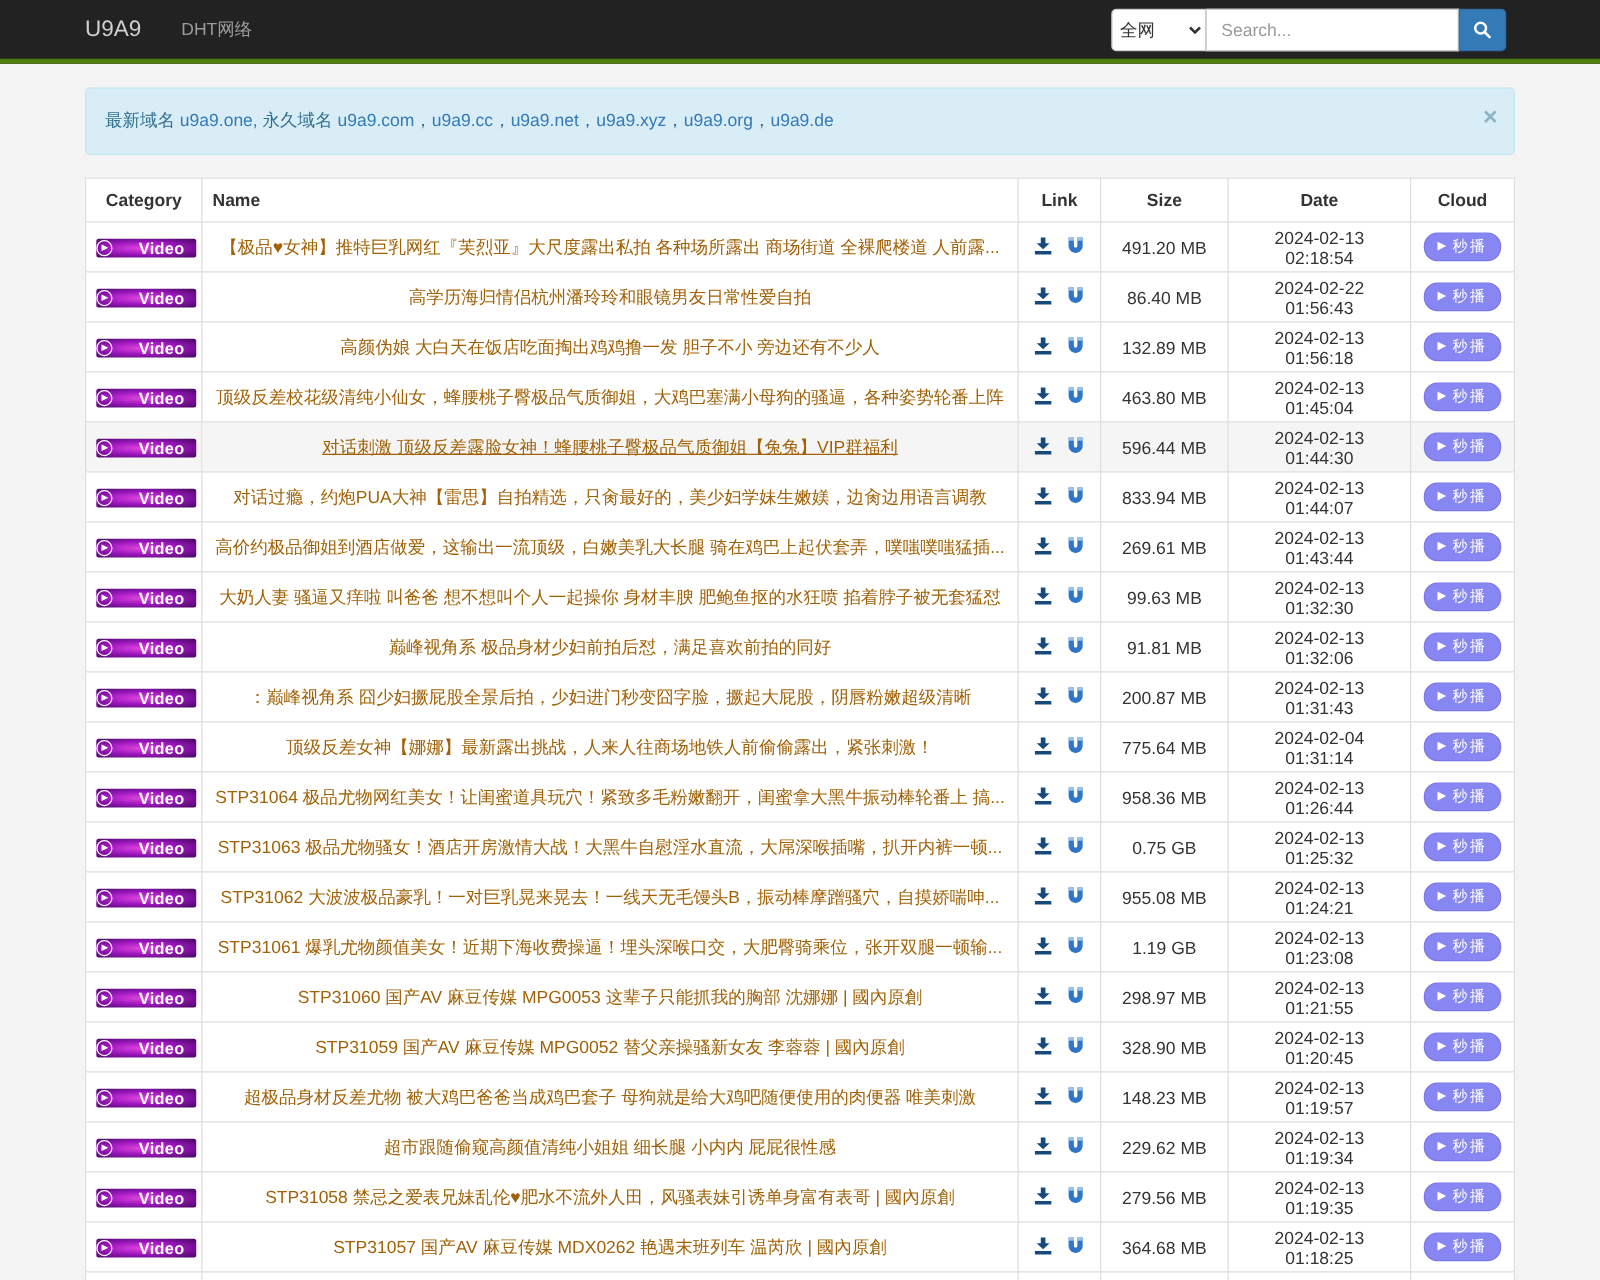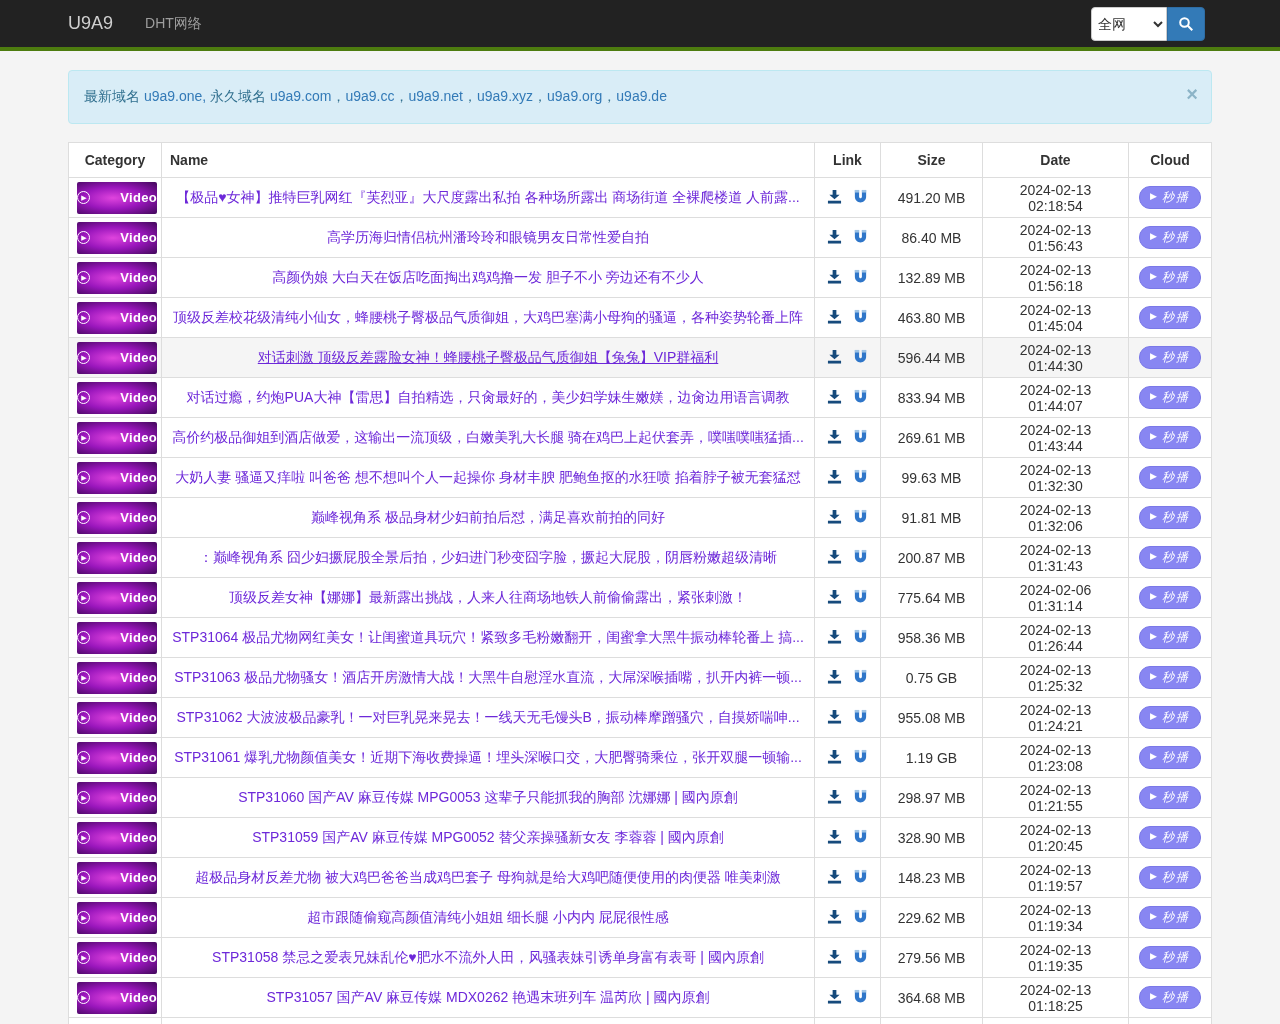--- a/index.html
+++ b/index.html
@@ -50,57 +50,58 @@
   }
   table.results th, table.results td { border:1px solid #ddd; }
   table.results th {
     padding:9px 8px; font-size:14px; color:#333; font-weight:bold;
   }
   th.h-name { text-align:left; padding-left:12px; }
   table.results td {
     height:40px; padding:0 8px; color:#333; text-align:center; overflow:hidden;
   }
   td.c-name { text-align:left; padding:0 12px; white-space:nowrap; }
-  a.title { color:#6d28d9; text-decoration:none; cursor:pointer; }
+  a.title { color:#a16207; text-decoration:none; cursor:pointer; }
   tr.hl { background:#f5f5f5; }
   tr.hl a.title { text-decoration:underline;text-align:center; }
   
   .badge-video {
-    display:inline-flex; width:80px; height:32px; align-items:center; justify-content:space-between;
-    gap:5px; border-radius:2px; cursor:pointer; vertical-align:middle;
+    display:inline-flex; width:80px; height:15px; align-items:center; justify-content:flex-start;
+    gap:21px; border-radius:2px; cursor:pointer; vertical-align:middle;
     background:radial-gradient(ellipse at 45% 50%, #e044de 0%, #9a16bc 48%, #41085a 100%);
   }
   .play-circle {
     width:13px; height:13px; border:1px solid #fff; border-radius:50%;
     display:flex; align-items:center; justify-content:center;
     font-size:7px; color:#fff; line-height:1; padding-left:1px;
   }
   .badge-label { color:#fff; font-size:13px; font-weight:bold; letter-spacing:.3px; }
   
   td.c-link .icons { display:inline-flex; gap:11px; align-items:center; }
   .icon-btn { cursor:pointer; display:inline-flex; }
   
   .play-btn {
     display:inline-flex; align-items:center; gap:5px; background:#8886f2;
     border:1px solid #7a78e8; color:#fff; border-radius:11px; padding:3px 10px 4px;
     font-size:12px; cursor:pointer; font-family:inherit;
   }
   .play-btn .tri { font-size:9px; line-height:1; }
-  .play-btn .lbl { letter-spacing:2px; line-height:1.2;font-style:italic; }
+  .play-btn .lbl { letter-spacing:2px; line-height:1.2; }
 </style>
 </head>
 <body>
 
 <nav class="navbar">
   <div class="brand">U9A9</div>
   <div class="nav-link">DHT网络</div>
   <div class="search-group">
     <select class="scope-select">
       <option>全网</option>
     </select>
+    <input class="search-input" type="text" placeholder="Search..." style="">
     <button class="search-btn">
       <span style="display:inline-flex">
         <svg width="16" height="16" viewBox="0 0 16 16" fill="none" stroke="#fff" stroke-width="2">
           <circle cx="6.5" cy="6.5" r="4.3"></circle>
           <path d="M9.8 9.8 L14.3 14.3"></path>
         </svg>
       </span>
     </button>
   </div>
 </nav>
@@ -189,21 +190,21 @@
         <span class="icon-btn">
           <svg width="15" height="15" viewBox="0 0 16 16">
             <path fill="#2f76c9" d="M2 1h4.5v7.2c0 .9.7 1.6 1.5 1.6s1.5-.7 1.5-1.6V1H14v7.2c0 3.4-2.7 6.1-6 6.1S2 11.6 2 8.2z"></path>
             <rect x="2" y="1" width="4.5" height="2.8" fill="#9cc2e5"></rect>
             <rect x="9.5" y="1" width="4.5" height="2.8" fill="#9cc2e5"></rect>
           </svg>
         </span>
       </span>
     </td>
     <td class="c-size">86.40 MB</td>
-    <td class="c-date">2024-02-13 01:56:43</td>
+    <td class="c-date">2024-02-22 01:56:43</td>
     <td class="c-cloud">
       <button class="play-btn">
         <span class="tri">▶</span>
         <span class="lbl">秒播</span>
       </button>
     </td>
   </tr>
         <tr class="row">
     <td class="c-cat">
       <span class="badge-video">
@@ -513,21 +514,21 @@
         <span class="icon-btn">
           <svg width="15" height="15" viewBox="0 0 16 16">
             <path fill="#2f76c9" d="M2 1h4.5v7.2c0 .9.7 1.6 1.5 1.6s1.5-.7 1.5-1.6V1H14v7.2c0 3.4-2.7 6.1-6 6.1S2 11.6 2 8.2z"></path>
             <rect x="2" y="1" width="4.5" height="2.8" fill="#9cc2e5"></rect>
             <rect x="9.5" y="1" width="4.5" height="2.8" fill="#9cc2e5"></rect>
           </svg>
         </span>
       </span>
     </td>
     <td class="c-size">775.64 MB</td>
-    <td class="c-date">2024-02-06 01:31:14</td>
+    <td class="c-date">2024-02-04 01:31:14</td>
     <td class="c-cloud">
       <button class="play-btn">
         <span class="tri">▶</span>
         <span class="lbl">秒播</span>
       </button>
     </td>
   </tr>
         <tr class="row">
     <td class="c-cat">
       <span class="badge-video">

